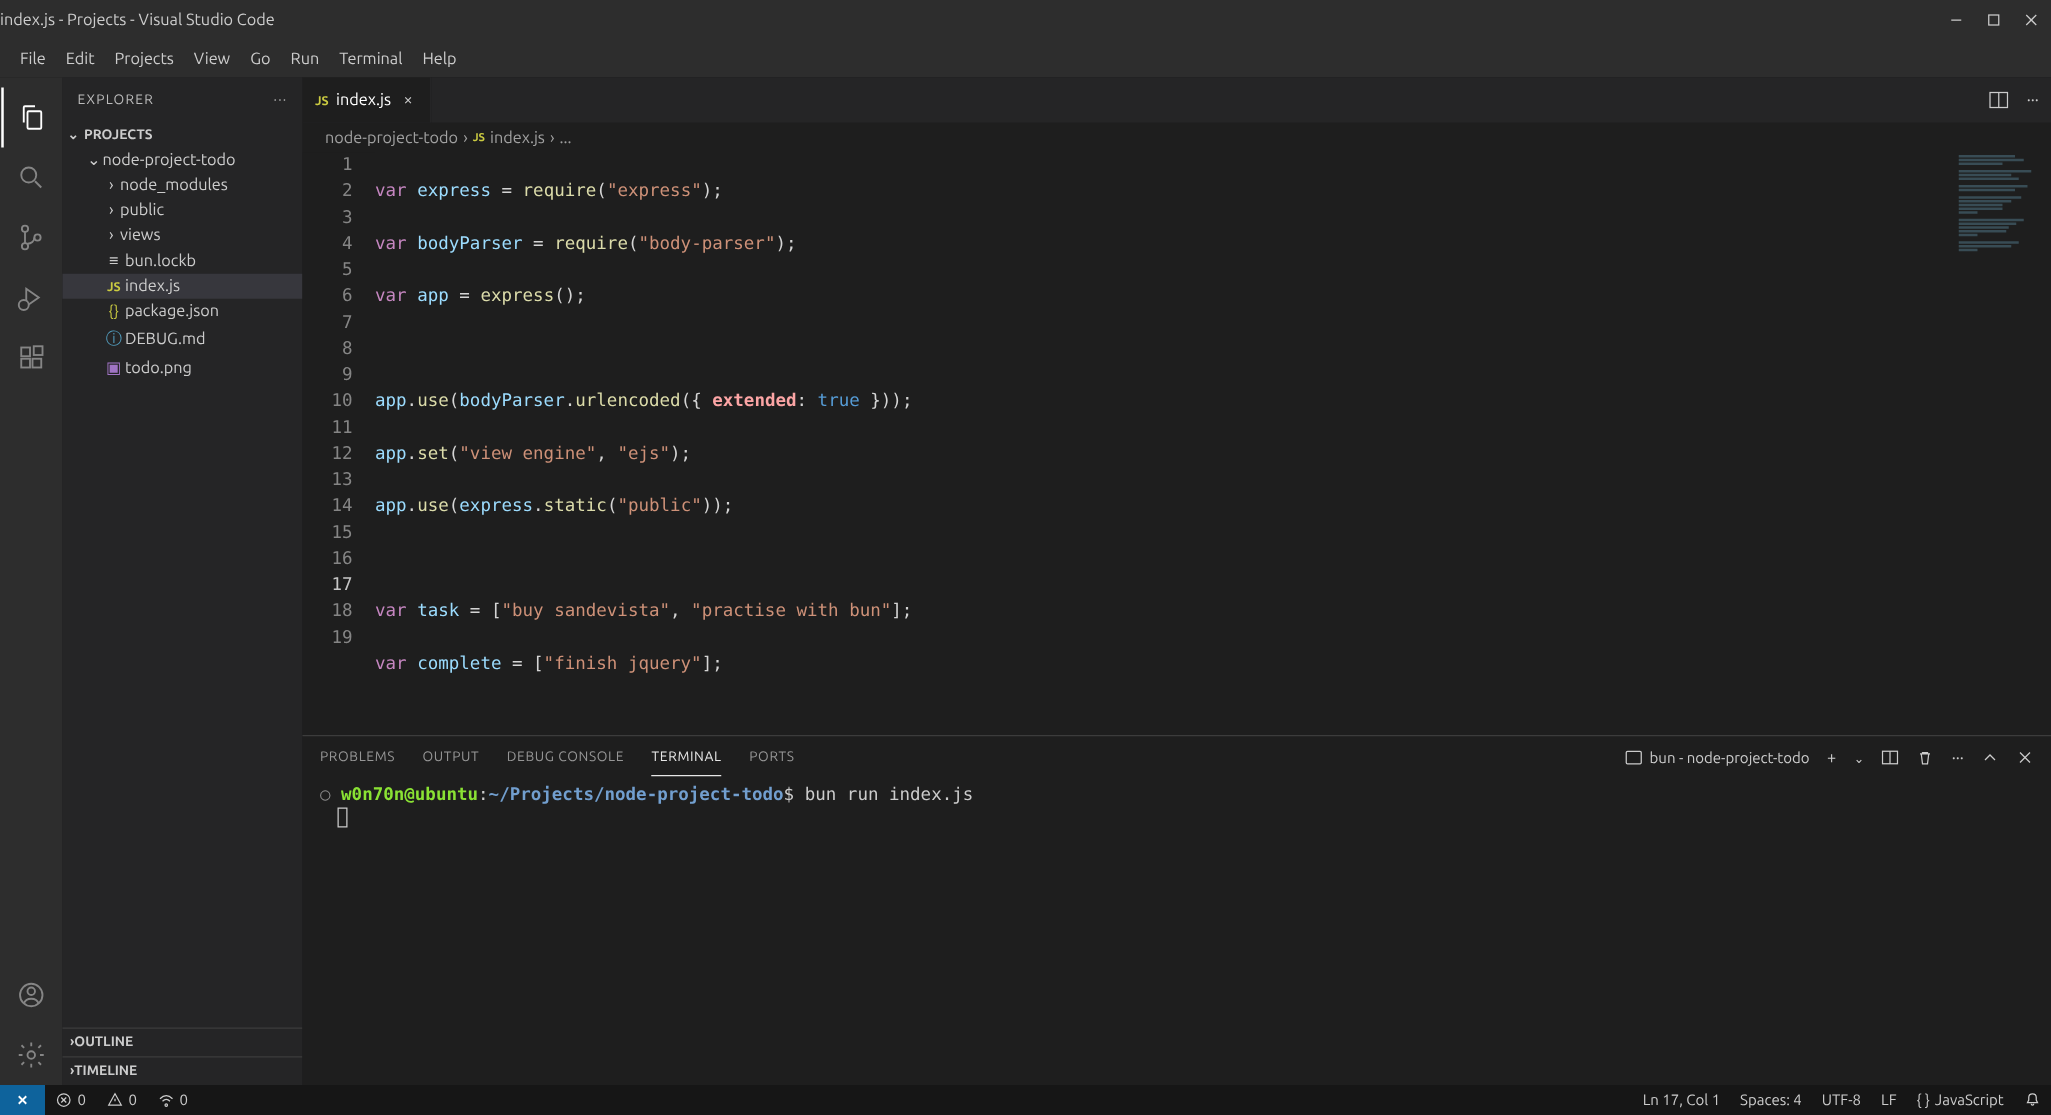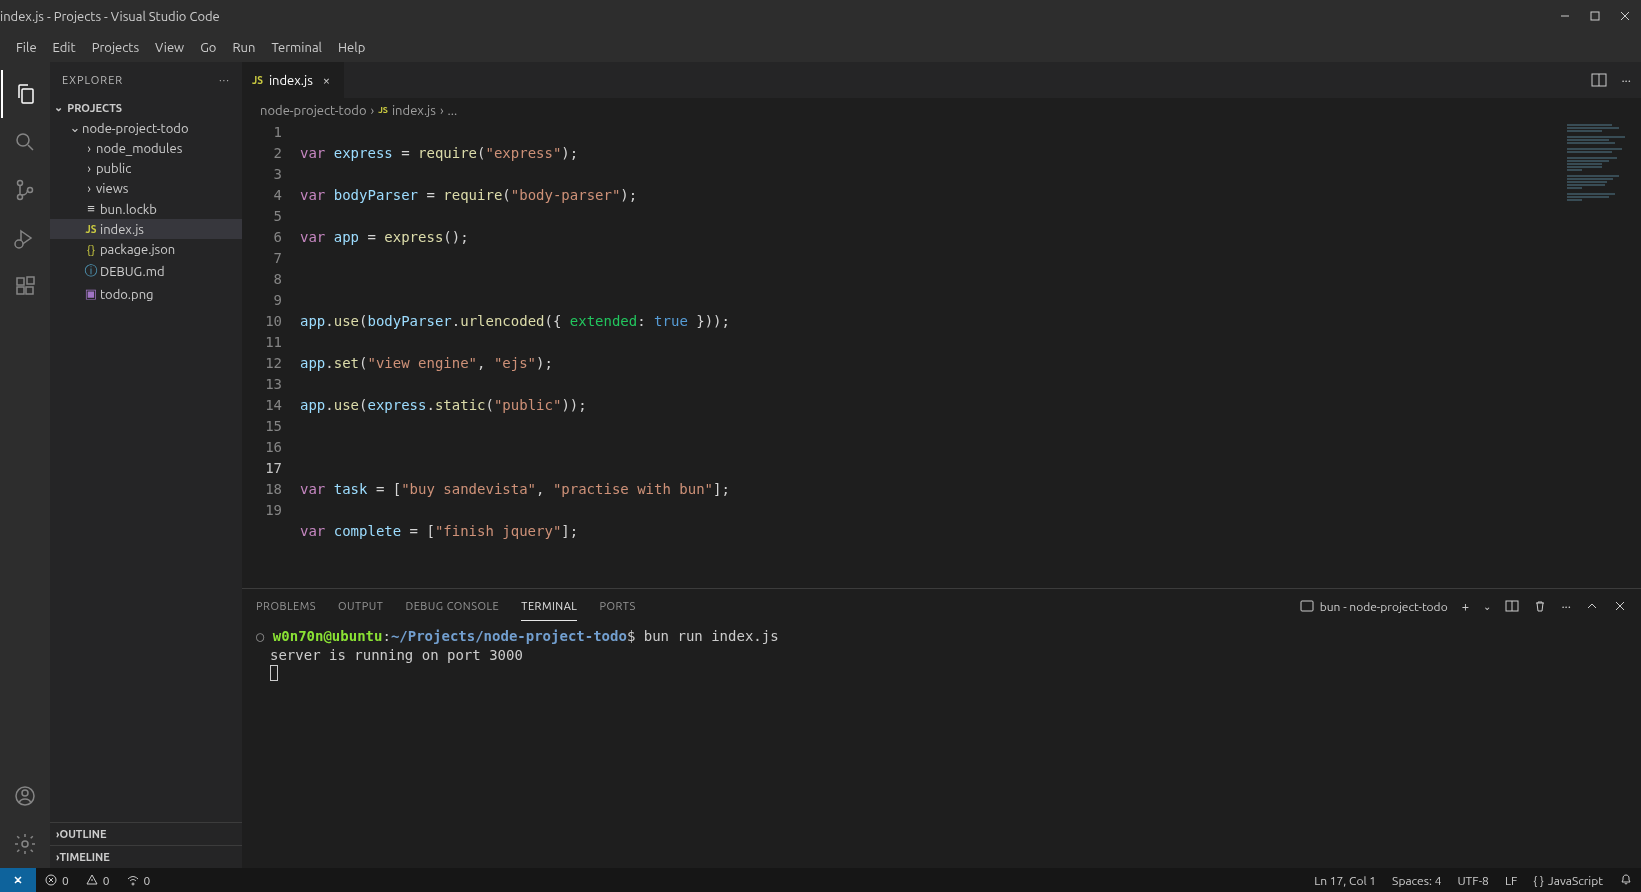--- a/index.html
+++ b/index.html
@@ -107,21 +107,21 @@
 }
 .code {
   flex: 1; font-family: 'Consolas', monospace; font-size: 14px; line-height: 21px;
   white-space: pre; color: #d4d4d4;
 }
 .tok-kw { color: #c586c0; }
 .tok-var { color: #9cdcfe; }
 .tok-fn { color: #dcdcaa; }
 .tok-str { color: #ce9178; }
 .tok-const { color: #569cd6; }
-.tok-prop { color: #22c55e; }
+.tok-prop { color: #fca5a5; font-weight: bold; }
 .minimap {
   position: absolute; right: 14px; top: 0; width: 110px; height: 100%;
   pointer-events: none;
 }
 .minimap-content {
   position: absolute; top: 2px; right: 0; width: 60px;
 }
 .minimap-line { height: 2px; margin-bottom: 1px; background: #4a6a7a; opacity: .6; }
 .panel {
   height: 280px; background: #1e1e1e; border-top: 1px solid #3c3c3c;
@@ -446,21 +446,20 @@
           <span>
             <svg width="14" height="14" viewBox="0 0 14 14" fill="none" stroke="currentColor">
                 <line x1="3" y1="3" x2="11" y2="11"></line>
                 <line x1="11" y1="3" x2="3" y2="11"></line>
               </svg>
           </span>
         </div>
       </div>
       <div class="terminal">
 <div><span class="term-circle">○ </span><span class="term-user">w0n70n@ubuntu</span><span>:</span><span class="term-path">~/Projects/node-project-todo</span><span>$</span> <span>bun run index.js</span></div>
-<div style="padding-left:14px"><span>server is running on port 3000</span></div>
 <div style="padding-left:14px"><span class="cursor-block"></span></div>
       </div>
     </div>
   </div>
 </div>
 
 <div class="status-bar">
   <div class="status-remote">
     <svg width="14" height="14" viewBox="0 0 14 14" fill="none" stroke="#fff" stroke-width="1.5">
         <path d="M4 4l3 3-3 3M10 10l-3-3 3-3"></path>

